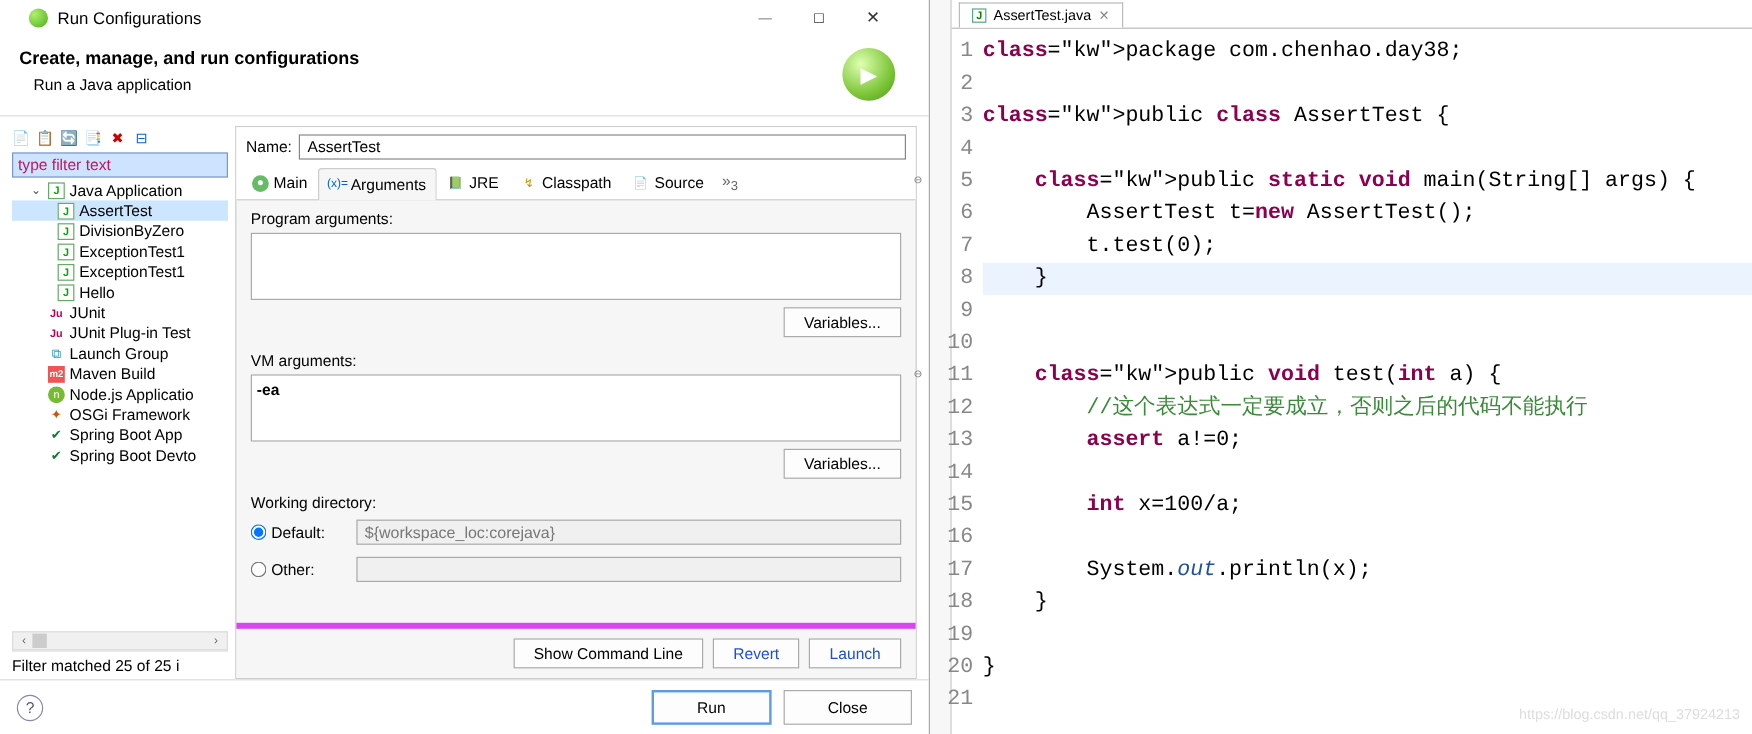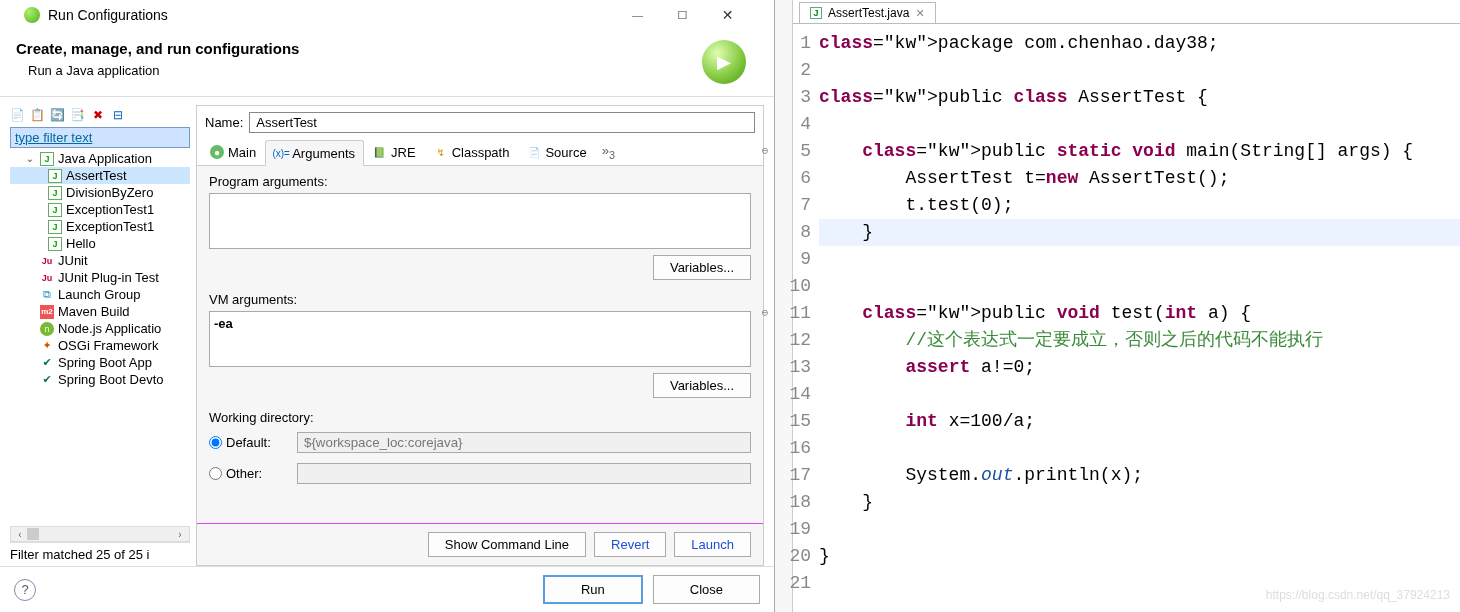--- a/index.html
+++ b/index.html
@@ -12,21 +12,21 @@
 .titlebar .wbtn.close { font-size: 14px; }
 .banner { padding: 10px 16px 12px; display: flex; align-items: flex-start; border-bottom: 1px solid #ddd; }
 .banner-text { flex: 1; }
 .banner h1 { font-size: 15px; font-weight: 700; margin-bottom: 6px; }
 .banner .sub { font-size: 13px; margin-left: 12px; }
 .run-orb { width: 44px; height: 44px; border-radius: 50%; background: radial-gradient(circle at 35% 30%, #dfffb0, #7ec63a 60%, #4a9915); display: flex; align-items: center; justify-content: center; color: #fff; font-size: 18px; margin-right: 12px; }
 .body-area { flex: 1; display: flex; padding: 8px 10px 0; gap: 6px; overflow: hidden; }
 .left-pane { width: 180px; display: flex; flex-direction: column; }
 .toolbar { display: flex; gap: 4px; padding: 2px 0 4px; }
 .tb-icn { width: 16px; height: 16px; display: flex; align-items: center; justify-content: center; font-size: 12px; }
-.filter-inp { border: 1px solid #7a99c7; padding: 2px 4px; background: #cde3ff; color: #0369a1; font-size: 13px; text-decoration: underline; }
+.filter-inp { border: 1px solid #7a99c7; padding: 2px 4px; background: #cde3ff; color: #be185d; font-size: 13px; }
 .tree { flex: 1; overflow: auto; border: none; margin-top: 2px; }
 .tree-row { display: flex; align-items: center; padding: 1px 2px; gap: 4px; white-space: nowrap; }
 .tree-row.lvl1 { padding-left: 14px; }
 .tree-row.lvl2 { padding-left: 38px; }
 .tree-row.sel { background: #cde6ff; }
 .tw { width: 12px; text-align: center; color: #555; font-size: 10px; }
 .nicn { width: 14px; height: 14px; display: inline-flex; align-items: center; justify-content: center; font-size: 11px; }
 .nicn.j { background: #fff; border: 1px solid #6a6; color: #0a0; font-weight: bold; font-size: 9px; }
 .nicn.ju { color: #b05; font-weight: bold; font-size: 9px; }
 .nicn.m2 { background: #e55; color: #fff; font-size: 8px; font-weight: bold; }
@@ -52,21 +52,21 @@
 .tabs .more { padding: 4px 6px; color: #666; }
 .form { flex: 1; overflow: auto; padding: 8px 12px; display: flex; flex-direction: column; gap: 4px; }
 .lbl { font-size: 13px; }
 .txtarea { width: 100%; height: 56px; border: 1px solid #aaa; background: #fff; padding: 4px; font-family: inherit; font-size: 13px; resize: none; font-weight: bold; }
 .btn-row { display: flex; justify-content: flex-end; margin: 2px 0 8px; }
 .btn, button { font-family: inherit; font-size: 13px; padding: 4px 16px; background: #fdfdfd; border: 1px solid #aaa; }
 .btn:disabled { color: #1d4ed8; }
 .wd-row { display: flex; align-items: center; gap: 8px; padding: 3px 0; }
 .wd-row input[type=text] { flex: 1; border: 1px solid #aaa; padding: 2px 6px; background: #f0f0f0; color: #777; }
 .wd-row.rad label { display: flex; align-items: center; gap: 4px; width: 80px; }
-.bottom-btns { display: flex; justify-content: flex-end; gap: 8px; padding: 8px 12px; border-top: 1px solid #d946ef; background: #f6f6f6; }
+.bottom-btns { display: flex; justify-content: flex-end; gap: 8px; padding: 8px 12px; border-top: 5px solid #d946ef; background: #f6f6f6; }
 .dlg-bottom { display: flex; justify-content: space-between; align-items: center; padding: 8px 14px; border-top: 1px solid #ddd; }
 .help-icn { width: 22px; height: 22px; border: 1px solid #88a; border-radius: 50%; display: flex; align-items: center; justify-content: center; color: #557; }
 .dlg-bottom .acts { display: flex; gap: 10px; }
 .dlg-bottom .acts button { padding: 5px 36px; }
 .dlg-bottom .acts button.primary { border: 2px solid #5a9de0; }
 
 .editor { flex: 1; display: flex; flex-direction: column; background: #fff; position: relative; }
 .gutter-col { width: 18px; background: #f7f7f7; border-right: 1px solid #ccc; position: absolute; left: 0; top: 0; bottom: 0; }
 .ed-tabs { display: flex; padding: 2px 0 0 24px; border-bottom: 1px solid #bbb; }
 .ed-tab { border: 1px solid #bbb; border-bottom: none; padding: 3px 10px; background: #fff; display: flex; align-items: center; gap: 6px; font-size: 12px; }

